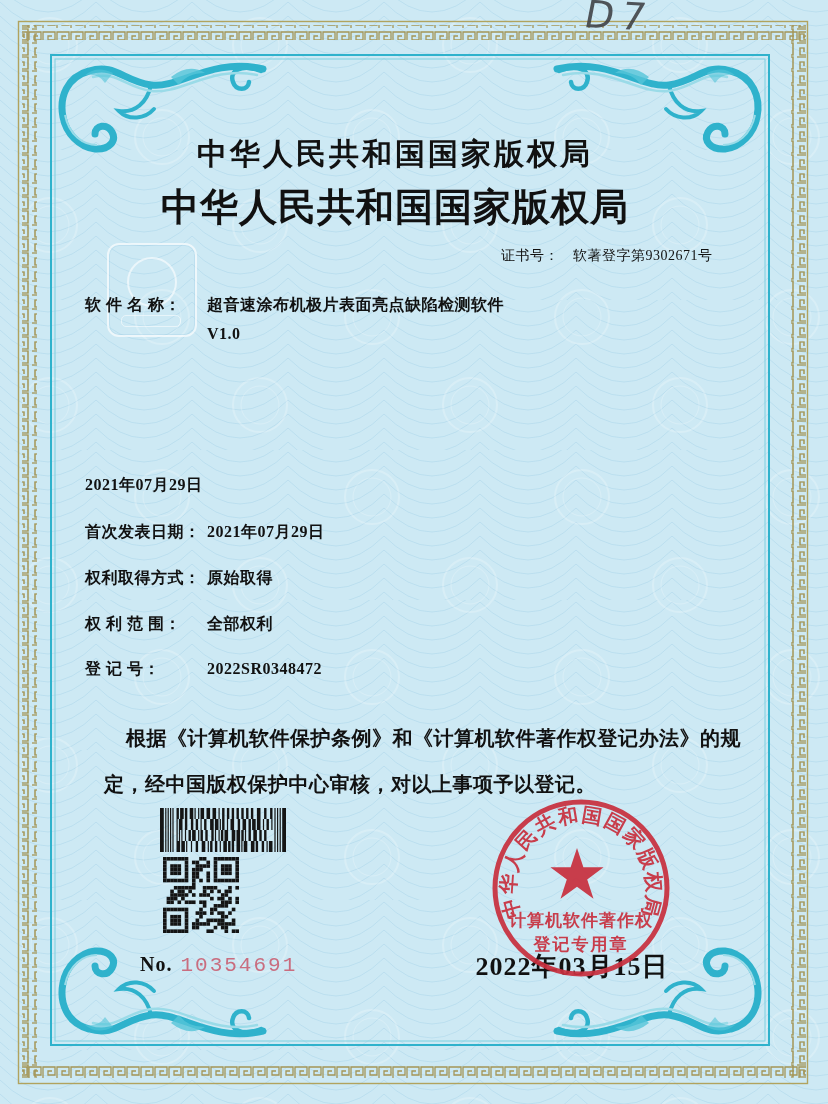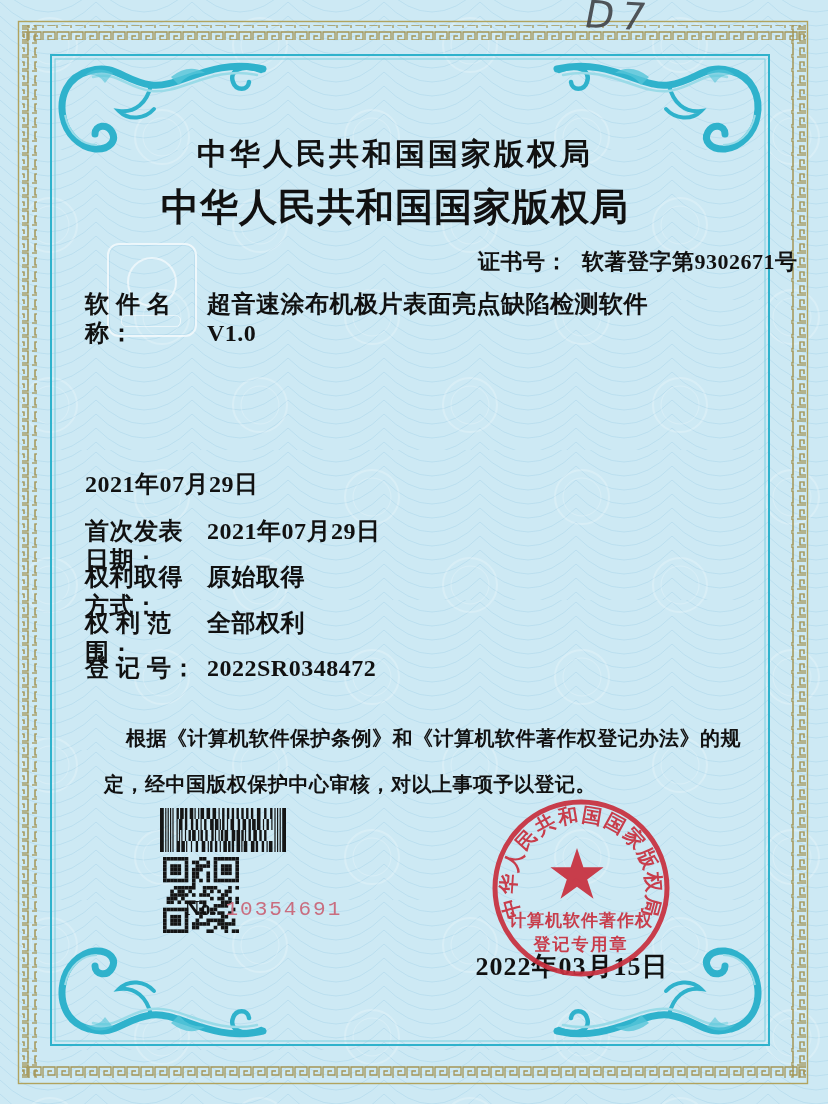--- a/index.html
+++ b/index.html
@@ -37,39 +37,39 @@
     font-family:"DejaVu Sans",sans-serif;font-size:38px;font-weight:400;
     color:#3d3f43;letter-spacing:7px;
     transform:rotate(3deg) skewX(-8deg);opacity:.88;
   }
 
   .center-wrap{position:absolute;left:0;width:790px;text-align:center;}
   .authority{top:134px;font-size:30px;font-weight:700;letter-spacing:3px;}
   .cert-title{top:182px;font-size:38px;font-weight:700;letter-spacing:1px;}
 
   .certno{
-    position:absolute;left:478px;top:247px;font-size:22px;font-weight:700;letter-spacing:.5px;
+    position:absolute;left:501px;top:247px;font-size:14px;font-weight:400;letter-spacing:.5px;
   }
   .certno .val{margin-left:14px;}
 
-  .row{position:absolute;left:85px;display:flex;font-weight:700;font-size:24px;line-height:29px;}
+  .row{position:absolute;left:85px;display:flex;font-weight:700;font-size:16px;line-height:29px;}
   .row .lbl{width:122px;flex:none;letter-spacing:.5px;}
   .row .val{letter-spacing:.5px;}
 
   .statement{
     position:absolute;left:88px;top:699px;width:648px;
     font-size:20px;font-weight:700;line-height:46px;letter-spacing:.5px;
     text-indent:22px;margin:16px;
   }
 
   .barcode{position:absolute;left:160px;top:808px;}
   .qrcode{position:absolute;left:163px;top:857px;}
 
   .serial{
-    position:absolute;left:140px;top:897px;font-size:20px;font-weight:700;letter-spacing:1px;margin-left:45px;
+    position:absolute;left:140px;top:953px;font-size:20px;font-weight:700;letter-spacing:1px;
   }
   .serial .num{
     font-family:"Liberation Mono","DejaVu Sans Mono",monospace;
     color:#c96d7f;margin-left:8px;font-weight:400;font-size:21px;letter-spacing:2px;
   }
 
   .seal{position:absolute;left:486px;top:793px;z-index:4;opacity:.93;pointer-events:none;}
   .issue-date{
     position:absolute;left:452px;top:949px;width:240px;text-align:center;
     font-size:26px;font-weight:700;letter-spacing:1px;z-index:3;

